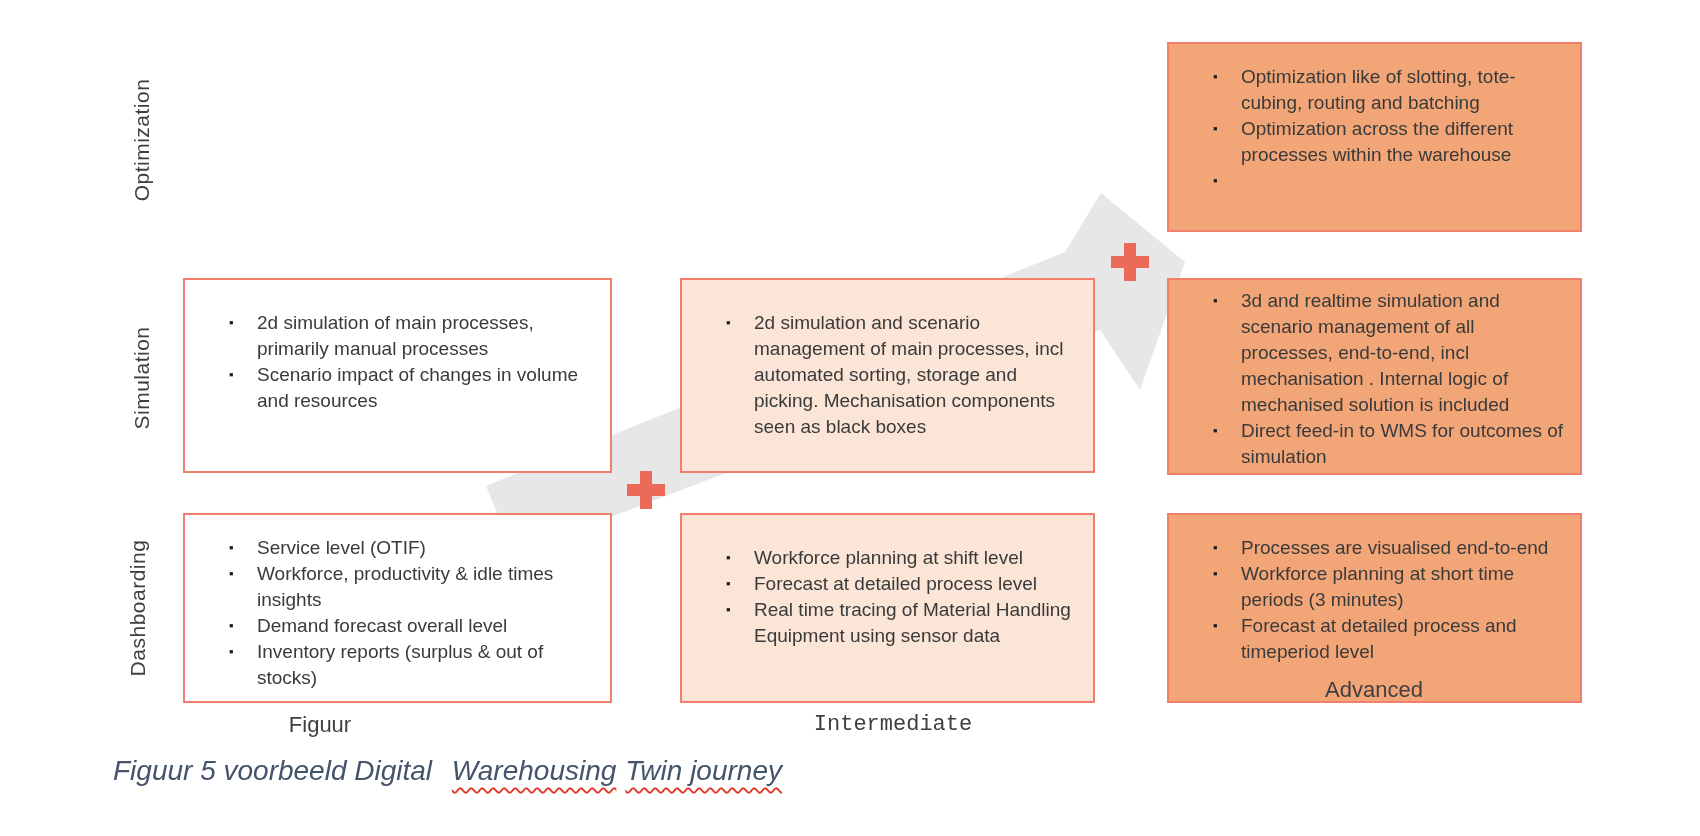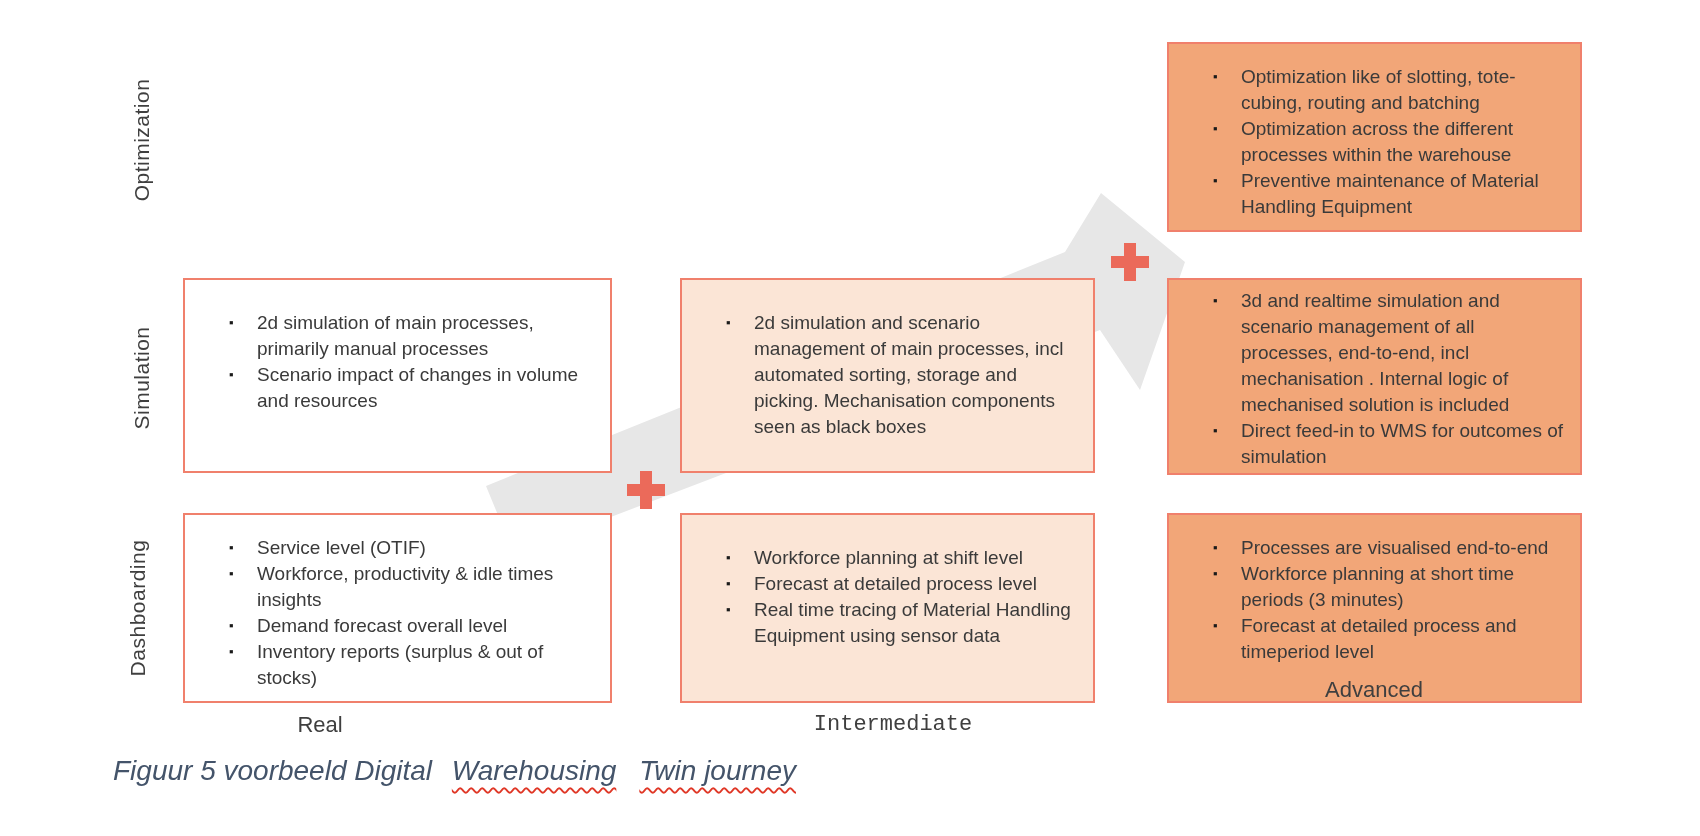--- a/index.html
+++ b/index.html
@@ -46,40 +46,40 @@
 
   .caption {
     position:absolute; left:113px; top:755px; z-index:2;
     font-size:28px; font-style:italic; color:#44546a; white-space:nowrap;
   }
   .squiggle {
     text-decoration:underline; text-decoration-style:wavy;
     text-decoration-color:#e03726; text-decoration-thickness:2px;
     text-underline-offset:7px; text-decoration-skip-ink:none;margin-left:12px;
   }
-  .squiggle.gap { margin-left:23px; }
+  .squiggle.gap { margin-left:9px; }
 </style>
 </head>
 <body>
 
 <div class="canvas">
 
   <svg class="arrow" width="1700" height="836" viewBox="0 0 1700 836">
     <polygon points="486,486 1065,252 1101,193 1185,262 1140,390 1100,330 514,554" fill="#e7e7e7"></polygon>
   </svg>
 
   <div class="row-label" style="left:142px; top:140px;">Optimization</div>
   <div class="row-label" style="left:142px; top:378px;">Simulation</div>
   <div class="row-label" style="left:138px; top:608px;">Dashboarding</div>
 
   <div class="box fill-adv" style="left:1167px; top:42px; width:415px; height:190px;">
     <ul>
       <li><span class="bm">▪</span><span>Optimization like of slotting, tote-cubing, routing and batching</span></li>
       <li><span class="bm">▪</span><span>Optimization across the different processes within the warehouse</span></li>
-      <li><span class="bm">▪</span><span>Preventive maintenance of Material Handling Equipment</span></li>
+      <li><span class="bm">▪</span></li>
     </ul>
   </div>
 
   <div class="box pad-lg" style="left:183px; top:278px; width:429px; height:195px;">
     <ul>
       <li><span class="bm">▪</span><span>2d simulation of main processes, primarily manual processes</span></li>
       <li><span class="bm">▪</span><span>Scenario impact of changes in volume and resources</span></li>
     </ul>
   </div>
 
@@ -117,21 +117,21 @@
     <ul>
       <li><span class="bm">▪</span><span>Processes are visualised end-to-end</span></li>
       <li><span class="bm">▪</span><span>Workforce planning at short time periods (3 minutes)</span></li>
       <li><span class="bm">▪</span><span>Forecast at detailed process and timeperiod level</span></li>
     </ul>
   </div>
 
   <div class="plus" style="left:627px; top:471px;"></div>
   <div class="plus" style="left:1111px; top:243px;"></div>
 
-  <div class="col-label" style="left:320px; top:712px;">Real</div>
+  <div class="col-label" style="left:320px; top:712px;">Figuur</div>
   <div class="col-label" style="left:893px; top:712px;font-family:Liberation Mono, monospace;">Intermediate</div>
   <div class="col-label" style="left:1374px; top:677px;">Advanced</div>
 
   <div class="caption">
     <span>Figuur 5 voorbeeld Digital </span><span class="squiggle">Warehousing</span><span class="squiggle gap">Twin journey</span>
   </div>
 
 </div>
 
 </body></html>

